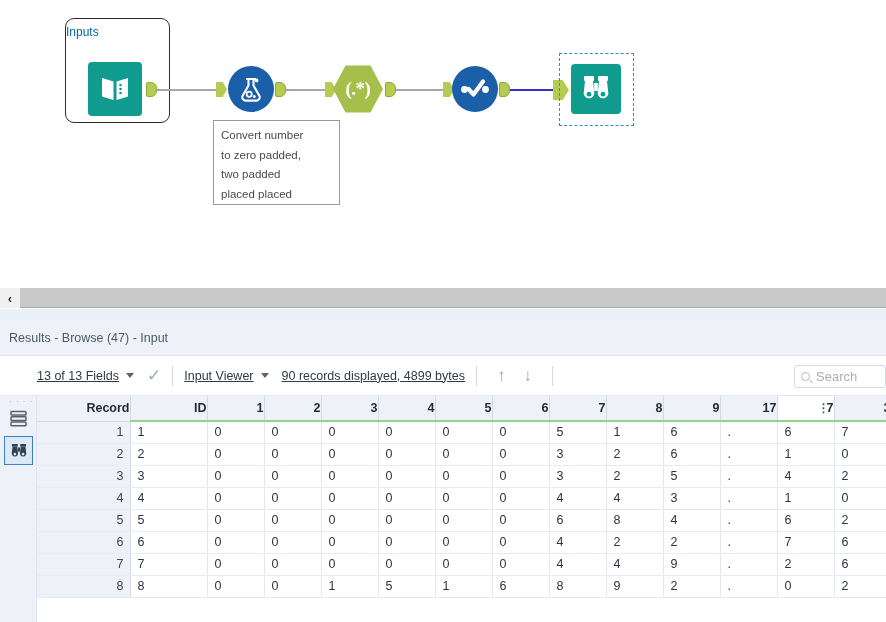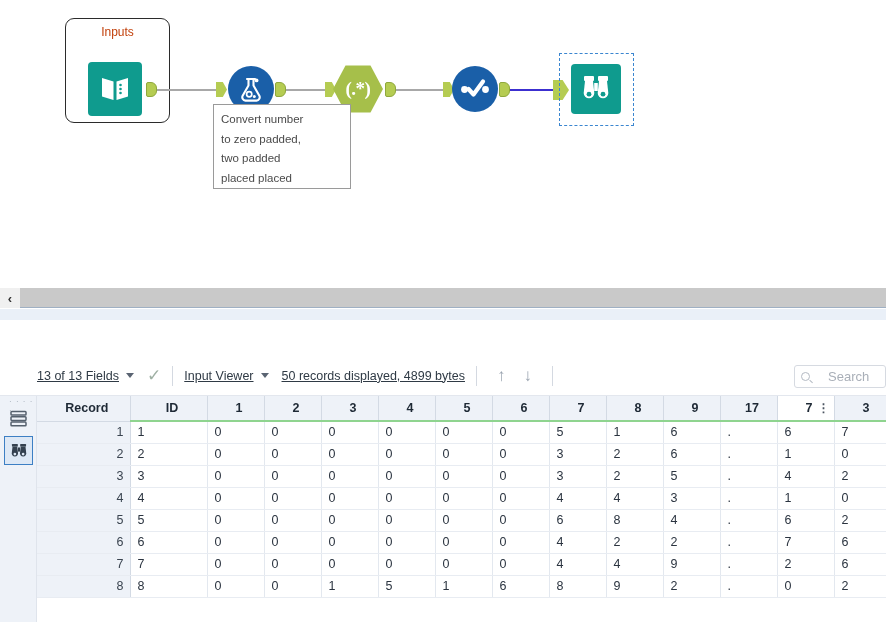--- a/index.html
+++ b/index.html
@@ -23,23 +23,23 @@
     position: absolute;
     left: 65px; top: 18px;
     width: 105px; height: 105px;
     border: 1.6px solid #2b2b2b;
     border-radius: 9px;
     background: #ffffff;
   }
   .container-title {
     position: absolute;
     top: 6px; left: 0; right: 0;
-    text-align: center;
+    text-align: left;
     font-size: 12px;
-    color: #c2410c;
+    color: #0369a1;
   }
 
   
   .wire {
     position: absolute;
     height: 1.6px;
     background: #a8a8a8;
   }
   .wire.selected { background: #3c2fd0; height: 2.2px; }
 
@@ -100,22 +100,22 @@
   }
 
   .selection-box {
     position: absolute;
     border: 1.6px dashed #3b86d0;
     background: transparent;
   }
 
   .annotation {
     position: absolute;
-    left: 213px; top: 104px;
-    width: 138px; height: 85px;
+    left: 213px; top: 120px;
+    width: 127px; height: 85px;
     border: 1px solid #9a9a9a;
     background: #ffffff;
     padding: 5px 6px 0 7px;
     font-size: 11.5px;
     line-height: 19.5px;
     color: #4a4a4a;
   }
 
   
   #splitter {
@@ -224,21 +224,21 @@
   }
   #search-box .mag::after {
     content: "";
     position: absolute;
     right: -4px; bottom: -2px;
     width: 4px; height: 1.3px;
     background: #b4bac3;
     transform: rotate(42deg);
   }
   #search-box .ph {
-    margin-left: 18px;
+    margin-left: 6px;
     font-size: 13px;
     color: #a9afb8;
   }
 
   
   #rail {
     position: absolute;
     left: 0; top: 76px;
     width: 37px; height: 226px;
     background: #eef2f8;
@@ -276,21 +276,21 @@
     width: 849px;
     font-size: 12.5px;
     color: #2b3440;
   }
   thead th {
     height: 25px;
     background: #eef2f8;
     font-weight: bold;
     font-size: 12.5px;
     color: #1e2935;
-    text-align: center;
+    text-align: right;
     padding: 0 0 0 7px;
     border-right: 1px solid #d3dae4;
     border-bottom: 2.5px solid #8fd48f;
     position: relative;
   }
   thead th.rec-head {
     border-bottom: 1px solid #d3dae4;
     background: #eef2f8;
   }
   thead th.active-col {
@@ -410,40 +410,41 @@
   </div>
 </div>
 
 <div id="splitter">
   <div id="splitter-collapse">‹</div>
 </div>
 <div id="splitter-gap"></div>
 
 <div id="results">
 
+  <div id="results-title">Results - Browse (47) - Input</div>
 
   <div id="toolbar">
     <div style="width:37px;"></div>
 
     <div class="tb-item">
       <span>13 of 13 Fields</span>
       <span class="caret"></span>
     </div>
     <span class="check-mark">✓</span>
 
     <div class="tb-sep"></div>
 
     <div class="tb-item">
       <span>Input Viewer</span>
       <span class="caret"></span>
     </div>
 
     <div style="width:13px;"></div>
 
-    <div class="tb-item">50 records displayed, 4899 bytes</div>
+    <div class="tb-item">90 records displayed, 4899 bytes</div>
 
     <div class="tb-sep"></div>
 
     <span class="arrow-btn">↑</span>
     <span class="arrow-btn">↓</span>
 
     <div class="tb-sep"></div>
 
     <div id="search-box">
       <span class="mag"></span>

